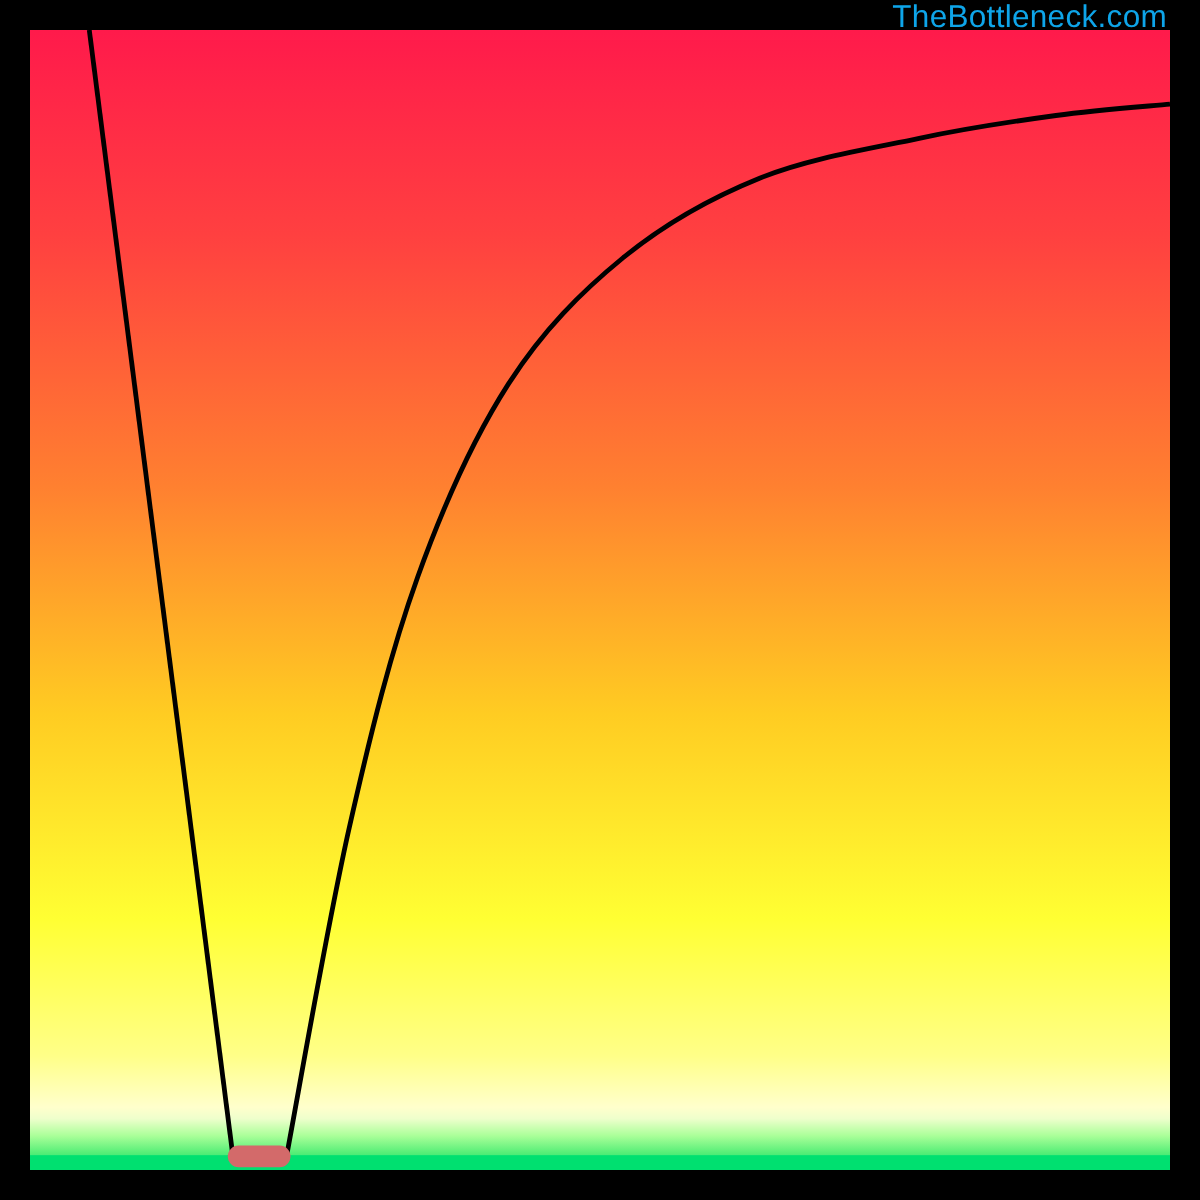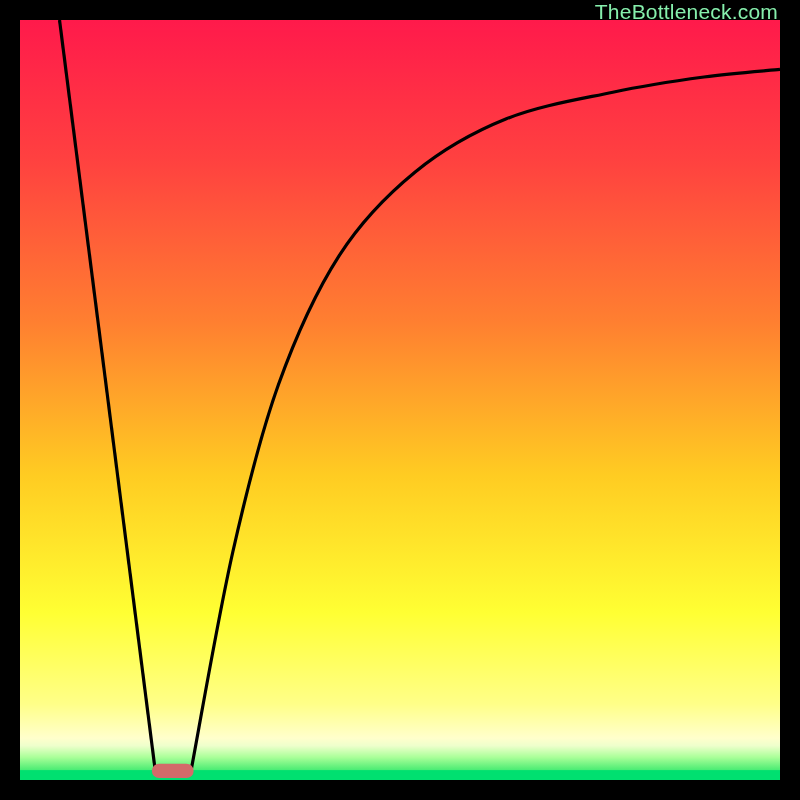--- a/index.html
+++ b/index.html
@@ -24,21 +24,21 @@
     top: 0;
     width: 760px;
     height: 760px;
   }
   .watermark {
     position: absolute;
     top: 0px;
     right: 22px;
     font-family: Arial, Helvetica, sans-serif;
     font-size: 21px;
-    color: #86efac;
+    color: #0ea5e9;
     font-weight: 500;
     letter-spacing: 0.2px;
   }
 </style>
 </head>
 <body>
 
 <div class="frame">
   <svg class="plot" viewBox="0 0 760 760">
     <defs>

